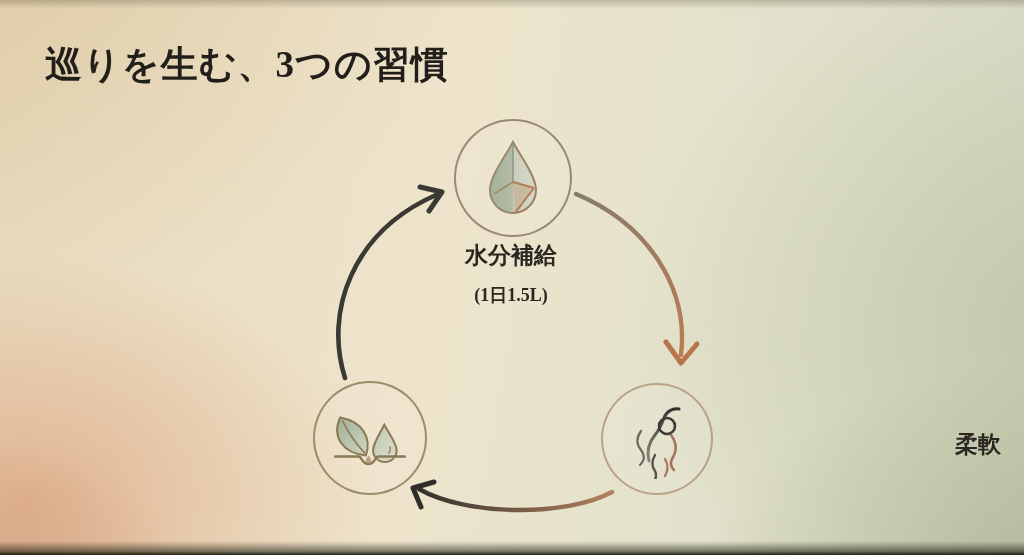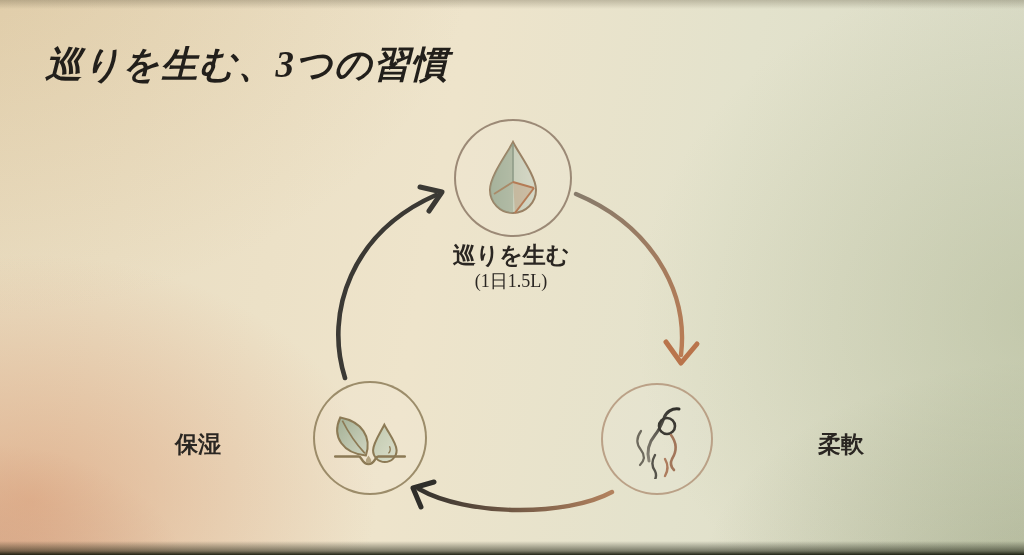--- a/index.html
+++ b/index.html
@@ -12,37 +12,37 @@
       linear-gradient(to bottom, rgba(80,72,50,0.28) 0, rgba(80,72,50,0) 9px),
       radial-gradient(ellipse 480px 340px at 3% 90%, rgba(216,140,98,0.50), rgba(216,140,98,0) 72%),
       radial-gradient(ellipse 300px 200px at -2% 105%, rgba(150,60,40,0.25), rgba(150,60,40,0) 70%),
       radial-gradient(ellipse 560px 480px at 103% 58%, rgba(163,173,132,0.42), rgba(163,173,132,0) 75%),
       radial-gradient(ellipse 500px 300px at 105% 105%, rgba(110,122,80,0.35), rgba(110,122,80,0) 75%),
       radial-gradient(ellipse 700px 500px at -5% -10%, rgba(200,160,100,0.28), rgba(200,160,100,0) 75%),
       linear-gradient(100deg,#e8dbbf 0%,#eee4cb 42%,#e3e2cc 68%,#d8dac6 100%);
   }
   .title{
     position:absolute;left:45px;top:40px;margin:0;
-    font-size:37px;font-weight:bold;letter-spacing:1px;color:#221f1b;font-style:italic;
+    font-size:37px;font-weight:bold;letter-spacing:1px;color:#221f1b;
   }
   .node{position:absolute;}
   .circle{
     position:absolute;border-radius:50%;
     display:flex;align-items:center;justify-content:center;
     background:rgba(255,255,250,0.06);
   }
   .circle.top{left:454px;top:119px;width:114px;height:114px;border:2px solid rgba(141,121,102,0.85);}
   .circle.left{left:313px;top:381px;width:110px;height:110px;border:2px solid rgba(141,124,88,0.85);}
   .circle.right{left:601px;top:383px;width:108px;height:108px;border:2px solid rgba(179,149,122,0.85);}
   .labels{position:absolute;text-align:center;color:#2a2622;}
   .labels .label{font-size:23px;font-weight:bold;line-height:1.15;}
-  .labels .sublabel{font-size:18px;font-weight:normal;line-height:1.2;margin-top:2px;}
+  .labels .sublabel{font-size:18px;font-weight:bold;line-height:1.2;margin-top:16px;}
   .labels.top{left:361px;top:243px;width:300px;}
   .labels.left{left:48px;top:432px;width:300px;}
-  .labels.right{left:681px;top:432px;width:320px;}
+  .labels.right{left:681px;top:432px;width:320px;text-align:right;}
   .arrows{position:absolute;left:0;top:0;pointer-events:none;}
 </style>
 </head>
 <body>
 
 <div class="stage">
 
   <h1 class="title">巡りを生む、3つの習慣</h1>
 
   <svg class="arrows" width="1024" height="555" viewBox="0 0 1024 555">
@@ -80,21 +80,21 @@
         <path d="M33 4 C27 16 10 38 10 52 a23 23 0 0 0 46 0 C56 38 39 16 33 4 Z" fill="url(#dropFill)" fill-opacity="0.85" stroke="#9a8164" stroke-width="2"></path>
         <path d="M33 4 C27 16 10 38 10 52 a23 23 0 0 0 23 23 L33 4 Z" fill="rgba(150,165,140,0.45)" stroke="none"></path>
         <path d="M33 44 L54 50 L35 75 Z" fill="rgba(190,150,115,0.40)" stroke="none"></path>
         <path d="M33 6 L33 44" stroke="#8f9b88" stroke-width="1.6" fill="none"></path>
         <path d="M33 44 L14 56" stroke="#a98a68" stroke-width="1.8" fill="none"></path>
         <path d="M33 44 L54 50" stroke="#b57b55" stroke-width="2" fill="none"></path>
         <path d="M54 50 L35 75" stroke="#b57b55" stroke-width="2" fill="none"></path>
       </svg>
     </div>
     <div class="labels top">
-      <div class="label">巡りを生む</div>
+      <div class="label">水分補給</div>
       <div class="sublabel">(1日1.5L)</div>
     </div>
   </div>
 
   <div class="node">
     <div class="circle left">
       <svg width="86" height="68" viewBox="0 0 84 66">
         <defs>
           <linearGradient id="leafFill" x1="0" y1="0" x2="1" y2="1">
             <stop offset="0" stop-color="#9cab90"></stop>
@@ -107,21 +107,20 @@
         </defs>
         <path d="M38 50 C16 48 4 32 13 13 C34 17 44 32 38 50 Z" fill="url(#leafFill)" fill-opacity="0.9" stroke="#8c7a55" stroke-width="2"></path>
         <path d="M37 48 Q24 34 15 16" fill="none" stroke="#8c7a55" stroke-width="1.6"></path>
         <path d="M56 20 C52 28 45 38 45 45 a11.5 11.5 0 0 0 23 0 C68 38 60 28 56 20 Z" fill="url(#dropFill2)" fill-opacity="0.9" stroke="#8c7a55" stroke-width="2"></path>
         <path d="M61 41 q2 4 -1 7" fill="none" stroke="#8c7a55" stroke-width="1.3"></path>
         <path d="M8 51 L31 51 C34 51 34 58.5 40.5 58.5 C47 58.5 47 51 50 51 L76 51" fill="none" stroke="#8c7a55" stroke-width="2.4" stroke-linecap="round"></path>
         <path d="M40.5 50 c-1.5 2.5 -2.5 3.5 -2.5 5 a2.6 2.6 0 0 0 5.2 0 c0 -1.5 -1 -2.5 -2.7 -5 Z" fill="#b3a37f" stroke="none"></path>
       </svg>
     </div>
     <div class="labels left">
-      <div class="label">保湿</div>
     </div>
   </div>
 
   <div class="node">
     <div class="circle right">
       <svg width="76" height="80" viewBox="0 0 76 80">
         <defs>
           <linearGradient id="bodyGrad" gradientUnits="userSpaceOnUse" x1="30" y1="62" x2="60" y2="10">
             <stop offset="0" stop-color="#8a8578"></stop>
               <stop offset="1" stop-color="#2e2d29"></stop>

